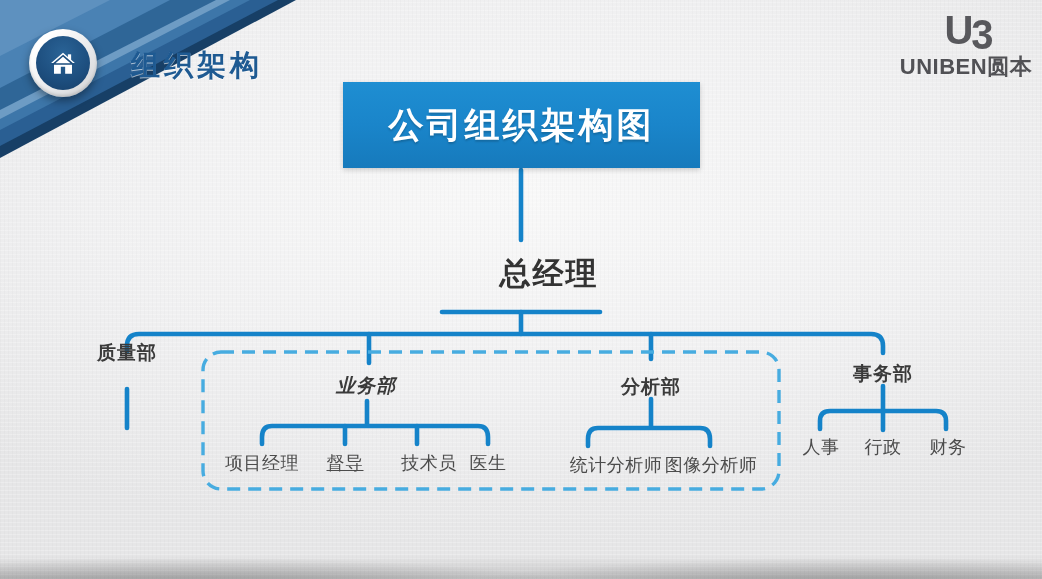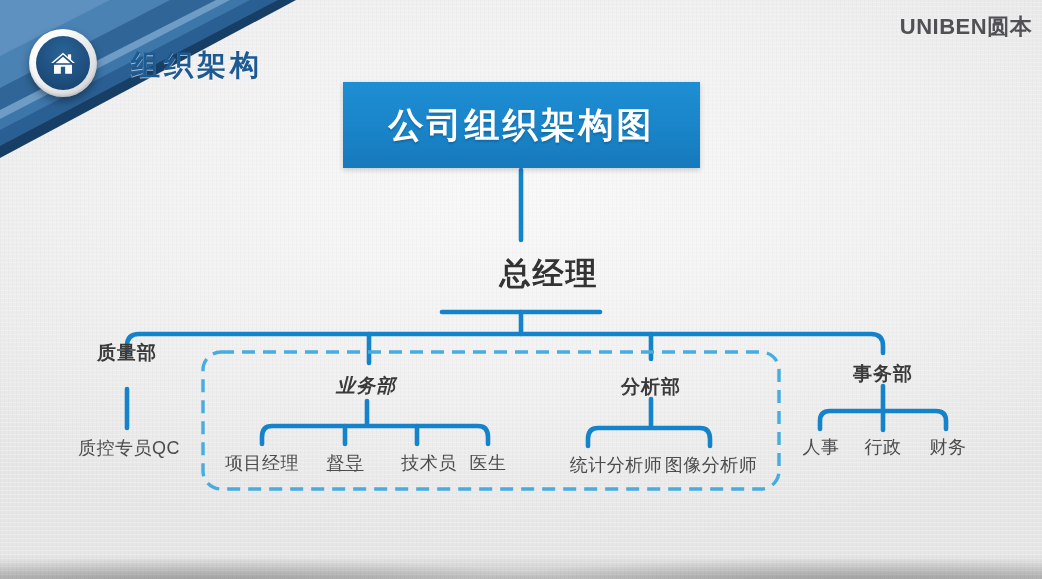--- a/index.html
+++ b/index.html
@@ -76,20 +76,21 @@
         <rect x="16.5" y="3" width="3" height="6" fill="#ffffff"></rect>
         <path d="M12 1.5 L23 11 L20.3 11 L20.3 21 L14 21 L14 14.5 L10 14.5 L10 21 L3.7 21 L3.7 11 L1 11 Z" fill="#ffffff"></path>
         <path d="M12 4.2 L21 12 L3 12 Z" fill="#ffffff" stroke="#1d4e7e" stroke-width="1.4"></path>
       </svg>
     </div>
   </div>
 
   <div class="header-title">组织架构</div>
 
   <div class="logo">
+    <div class="logo-mark">U<span class="b">3</span></div>
     <div class="logo-text">UNIBEN圆本</div>
   </div>
 
   <svg class="connectors" width="1042" height="579" viewBox="0 0 1042 579">
     <g stroke="#1583c9" stroke-width="4.6" fill="none" stroke-linecap="round">
       <path d="M521 170 V240"></path>
       <path d="M442 312 H600"></path>
       <path d="M521 312 V334"></path>
       <path d="M127 352 V346 Q127 334 139 334 H871 Q883 334 883 346 V353"></path>
       <path d="M369 334 V363"></path>
@@ -111,21 +112,20 @@
     <span>公司组织架构图</span>
   </div>
 
   <div class="label manager" style="left:521px;top:253px;margin-left:28px;">总经理</div>
 
   <div class="label dept" style="left:127px;top:340px;">质量部</div>
   <div class="label dept" style="left:366px;top:373px;font-style:italic;">业务部</div>
   <div class="label dept" style="left:651px;top:374px;">分析部</div>
   <div class="label dept" style="left:883px;top:361px;">事务部</div>
 
-  <div class="label leaf" style="left:129px;top:436px;">质控专员QC</div>
   <div class="label leaf" style="left:262px;top:451px;">项目经理</div>
   <div class="label leaf" style="left:345px;top:451px;text-decoration:underline;">督导</div>
   <div class="label leaf" style="left:429px;top:451px;">技术员</div>
   <div class="label leaf" style="left:488px;top:451px;">医生</div>
   <div class="label leaf" style="left:588px;top:453px;margin-left:28px;">统计分析师</div>
   <div class="label leaf" style="left:711px;top:453px;">图像分析师</div>
   <div class="label leaf" style="left:821px;top:435px;">人事</div>
   <div class="label leaf" style="left:883px;top:435px;">行政</div>
   <div class="label leaf" style="left:948px;top:435px;">财务</div>
 

